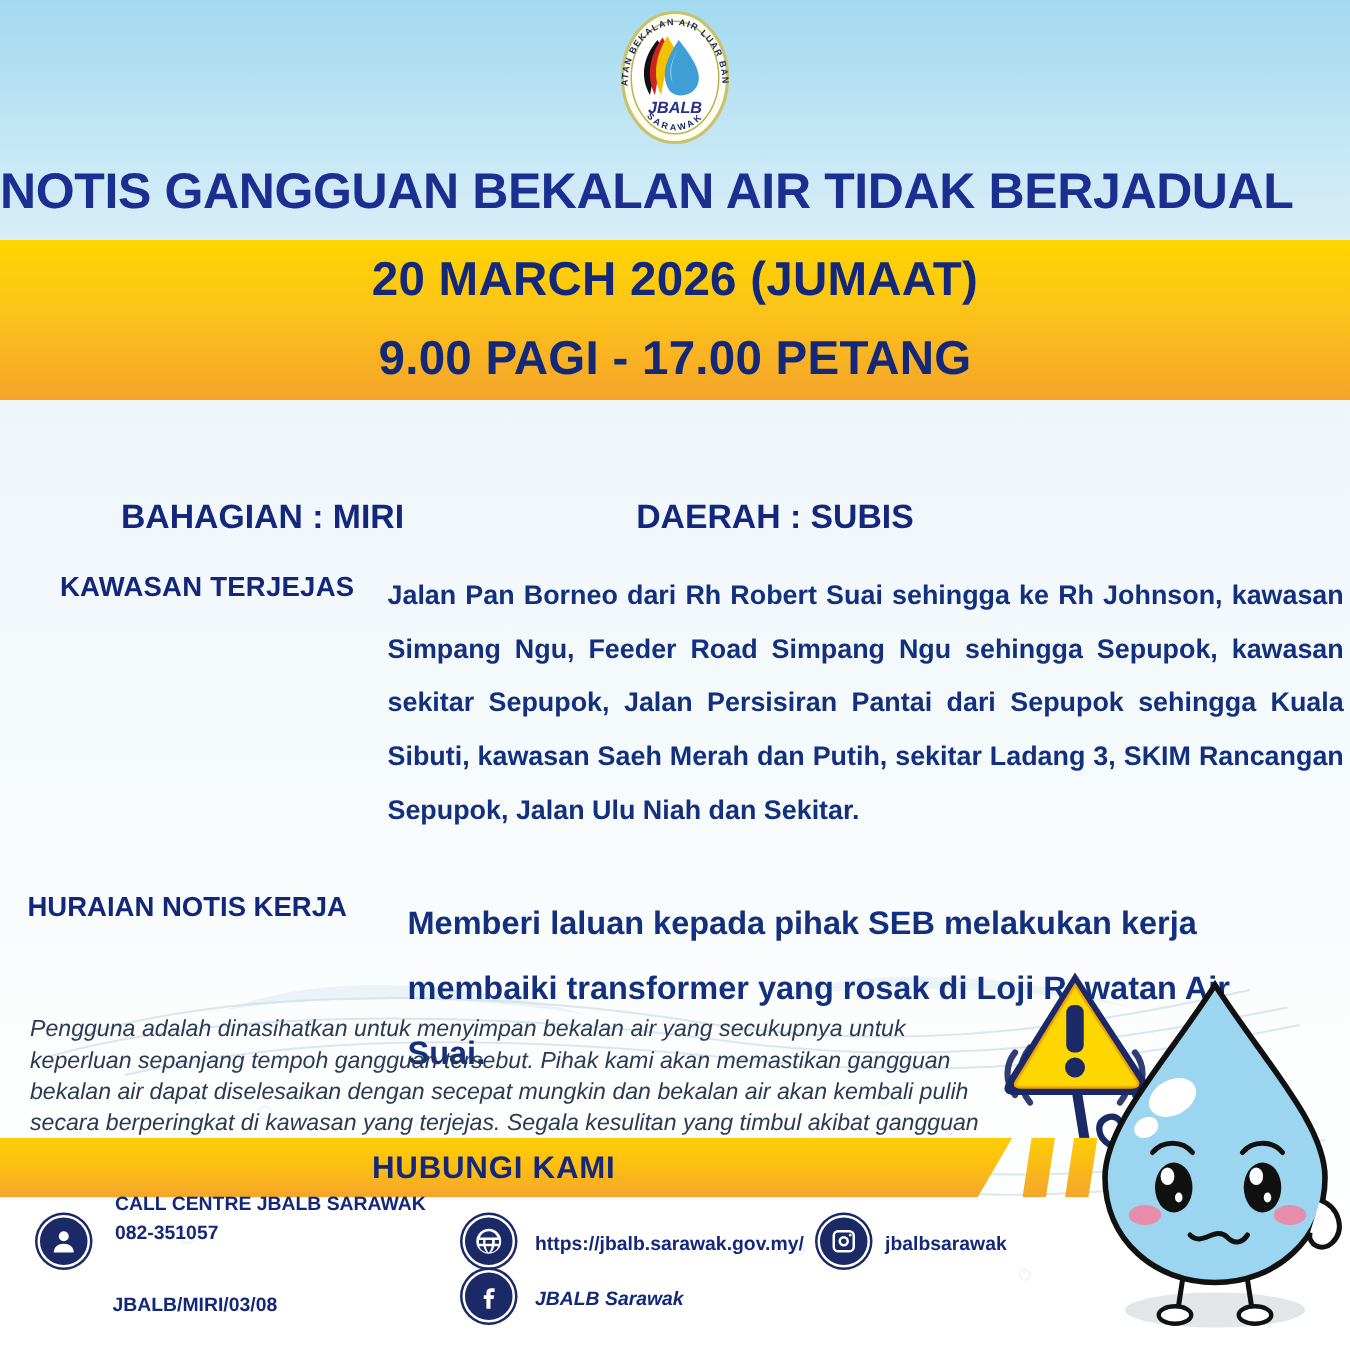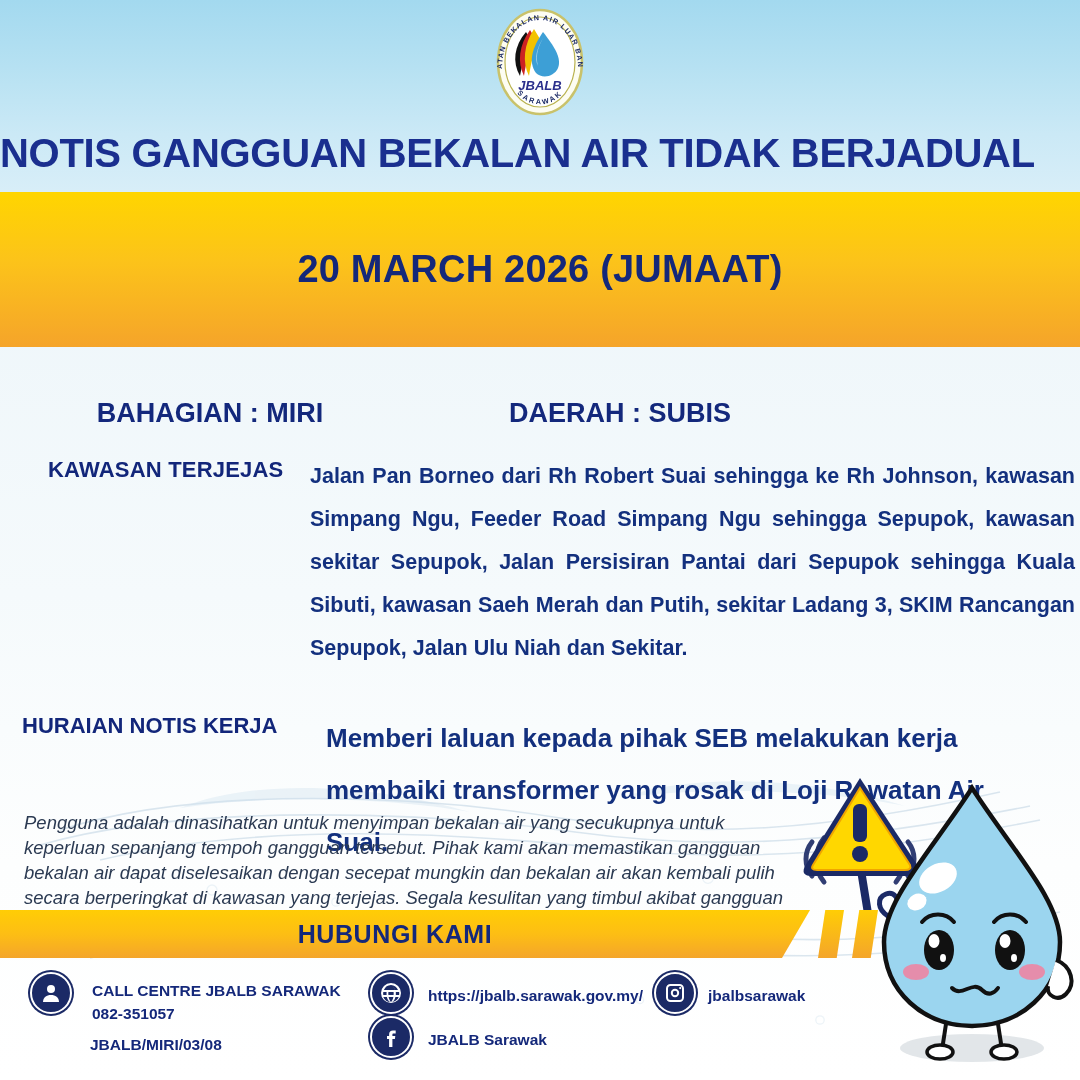--- a/index.html
+++ b/index.html
@@ -30,21 +30,21 @@
   .title {
     position:absolute; left:0; top:131px; width:916px;
     text-align:center;
     font-size:40px; font-weight:bold; letter-spacing:-0.3px;
     color:#1a2f8f;
     white-space:nowrap;
   }
 
   
   .date-band {
-    position:absolute; left:0; top:192px; width:1080px; height:155px;
+    position:absolute; left:0; top:192px; width:1080px; height:128px;
     background:linear-gradient(180deg,#ffd500 0%, #fcc31a 45%, #f5a42a 100%);
     display:flex; flex-direction:column;
     align-items:center; justify-content:center;
     gap:20px;
   }
   .date-line1 { font-size:38px; font-weight:bold; color:#14287a; letter-spacing:0.2px; }
   .date-line2 { font-size:38px; font-weight:bold; color:#14287a; letter-spacing:0.2px; }
 
   
   .splash {
@@ -167,20 +167,21 @@
         <path d="M55 26 C 44 42, 40 56, 48 67 C 54 73, 66 71, 70 62 C 74 52, 66 40, 55 26 Z" fill="#3d9fd6"></path>
         <path d="M55 32 C 49 42, 46 52, 50 60 C 47 48, 51 40, 55 32 Z" fill="#ffffff" opacity="0.55"></path>
         <text x="52" y="84" font-size="13" font-style="italic" font-weight="bold" fill="#2b2f8c" text-anchor="middle" font-family="'Liberation Sans',sans-serif">JBALB</text>
       </svg>
     </div>
     <div class="title">NOTIS GANGGUAN BEKALAN AIR TIDAK BERJADUAL</div>
   </div>
 
   <div class="date-band">
     <div class="date-line1">20 MARCH 2026 (JUMAAT)</div>
+    <div class="date-line2">9.00 PAGI - 17.00 PETANG</div>
   </div>
 
   <div class="splash">
     <svg width="1080" height="390" viewBox="0 0 1080 390">
       <g opacity="0.5" fill="none" stroke="#b9cfe0" stroke-width="1.6">
         <path d="M60 140 C 200 95, 420 105, 560 128 C 700 150, 830 140, 1000 102"></path>
         <path d="M40 155 C 190 112, 430 122, 575 142 C 720 162, 850 152, 1030 116"></path>
         <path d="M100 170 C 260 132, 450 142, 600 158 C 745 174, 880 162, 1040 130"></path>
         <path d="M120 255 C 300 212, 520 222, 690 242 C 820 258, 930 248, 1060 222"></path>
         <path d="M90 268 C 280 228, 500 238, 675 258 C 810 274, 925 264, 1055 240"></path>
@@ -272,38 +273,38 @@
     <div class="stripe s1"></div>
     <div class="stripe s2"></div>
   </div>
 
   <div class="c-icon" style="left:30px; top:972px;">
     <svg viewBox="0 0 24 24">
         <circle cx="12" cy="8" r="4"></circle>
         <path d="M4 21c0-4.4 3.6-7 8-7s8 2.6 8 7z"></path>
       </svg>
   </div>
-  <div class="c-text" style="left:92px; top:979px;">
+  <div class="c-text" style="left:92px; top:952px;">
     <div>CALL CENTRE JBALB SARAWAK</div>
     <div>082-351057</div>
   </div>
 
   <div class="c-icon" style="left:370px; top:972px;">
     <svg viewBox="0 0 24 24">
       <path d="M12 2a10 10 0 1 0 0 20 10 10 0 0 0 0-20zm0 2c1.6 0 3 2.2 3.6 5H8.4C9 6.2 10.4 4 12 4zM4.3 11h3.3c-.1.9-.1 2.1 0 3H4.3a8 8 0 0 1 0-3zm0 5h3.6c.6 2.8 2 5 3.6 5a8 8 0 0 1-7.2-5zm5.3 0h4.8c-.6 2.8-2 5-2.4 5s-1.8-2.2-2.4-5zm6.8 0h3.3a8 8 0 0 1-7 5c1.6 0 3.1-2.2 3.7-5zm.4-5h3.3a8 8 0 0 1 0 3h-3.3c.1-.9.1-2.1 0-3zM9.4 11h5.2c.1.9.1 2.1 0 3H9.4c-.1-.9-.1-2.1 0-3zM12 4a8 8 0 0 1 7 5h-3.3C15.1 6.2 13.6 4 12 4zM4.9 9a8 8 0 0 1 7.1-5c-1.6 0-3 2.2-3.6 5H4.9z"></path>
     </svg>
   </div>
   <div class="c-text" style="left:428px; top:984px;">https://jbalb.sarawak.gov.my/</div>
 
   <div class="c-icon" style="left:370px; top:1016px;">
     <svg viewBox="0 0 24 24">
         <path d="M14.5 8.5h2.2V5.6h-2.7c-2.5 0-3.9 1.5-3.9 3.9v1.6H8v3h2.1V22h3.3v-7.9h2.5l.4-3h-2.9V9.8c0-.9.3-1.3 1.1-1.3z"></path>
       </svg>
   </div>
-  <div class="c-text" style="left:428px; top:1028px;">JBALB Sarawak</div>
+  <div class="c-text" style="left:428px; top:1028px;font-style:italic;">JBALB Sarawak</div>
 
   <div class="c-icon" style="left:654px; top:972px;">
     <svg viewBox="0 0 24 24">
       <path d="M7.5 3h9A4.5 4.5 0 0 1 21 7.5v9A4.5 4.5 0 0 1 16.5 21h-9A4.5 4.5 0 0 1 3 16.5v-9A4.5 4.5 0 0 1 7.5 3zm0 2A2.5 2.5 0 0 0 5 7.5v9A2.5 2.5 0 0 0 7.5 19h9a2.5 2.5 0 0 0 2.5-2.5v-9A2.5 2.5 0 0 0 16.5 5h-9zM12 7.8a4.2 4.2 0 1 1 0 8.4 4.2 4.2 0 0 1 0-8.4zm0 2a2.2 2.2 0 1 0 0 4.4 2.2 2.2 0 0 0 0-4.4zM17.2 6a1.1 1.1 0 1 1 0 2.2 1.1 1.1 0 0 1 0-2.2z"></path>
     </svg>
   </div>
   <div class="c-text" style="left:708px; top:984px;">jbalbsarawak</div>
 
   <div class="refcode">JBALB/MIRI/03/08</div>
 

